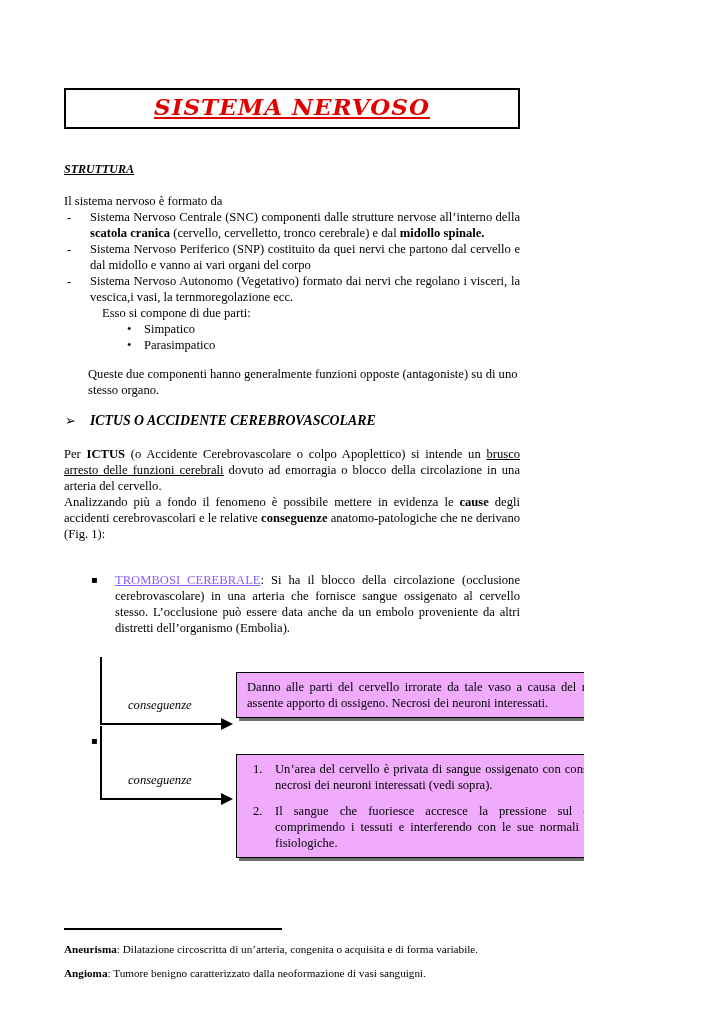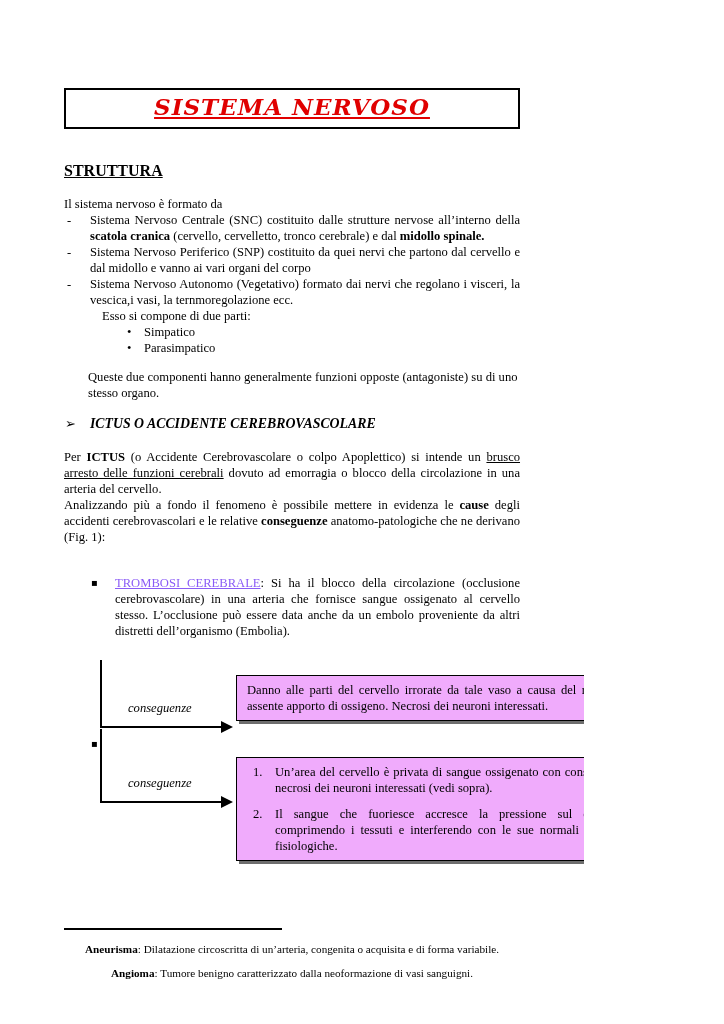--- a/index.html
+++ b/index.html
@@ -1,21 +1,21 @@
 <!DOCTYPE html>
 <html><head>
 <meta charset="utf-8">
 <style>
   html,body{margin:0;padding:0;background:#ffffff;}
   .page{position:relative;width:584px;height:1024px;background:#fff;box-sizing:border-box;
         padding:88px 64px 0 64px;font-family:"Liberation Serif",serif;color:#000;overflow:hidden;}
   .title-box{border:2px solid #000;text-align:center;padding:3px 0 7px;}
   .title-text{font-family:"DejaVu Serif",serif;font-style:italic;font-weight:bold;font-size:23px;
               color:#e00000;text-decoration:underline;letter-spacing:1px;}
-  .h-section{margin-top:33px;font-size:16px;font-weight:bold;text-decoration:underline;}
+  .h-section{margin-top:33px;font-size:12px;font-weight:bold;font-style:italic;text-decoration:underline;}
   .body-text{font-size:12.6px;line-height:16px;text-align:justify;}
   .intro{margin-top:16px;text-align:left;}
   .dash-item{position:relative;padding-left:26px;}
   .dash{position:absolute;left:3px;}
   .indent-sub{padding-left:38px;text-align:left;}
   .indent-out{padding-left:24px;text-align:left;margin-top:13px;}
   .dot-item{position:relative;padding-left:80px;text-align:left;}
   .dot{position:absolute;left:63px;}
   .ictus-heading{position:relative;margin-top:15px;padding-left:26px;font-size:13.8px;font-weight:bold;font-style:italic;}
   .arrow-bullet{position:absolute;left:1px;top:0;font-style:normal;font-weight:normal;font-size:13px;
@@ -42,38 +42,38 @@
   .cb2 .hline{left:36px;top:44px;width:124px;height:2px;}
   .cb2 .arrowhead{position:absolute;left:157px;top:39px;width:0;height:0;
                   border-left:12px solid #000;border-top:6px solid transparent;border-bottom:6px solid transparent;}
   .cb2 .conseq-label{left:64px;top:19px;}
   .conseq-label{position:absolute;font-style:italic;font-size:12.6px;}
   .num-item{position:relative;padding-left:28px;}
   .num-item + .num-item{margin-top:10px;}
   .num{position:absolute;left:6px;}
   .footnotes{position:absolute;left:64px;right:64px;bottom:44px;}
   .footnote-rule{width:218px;border-top:2px solid #000;margin-bottom:12px;}
-  .footnote{font-size:11.2px;line-height:14px;margin-top:10px;text-align:center;}
+  .footnote{font-size:11.2px;line-height:14px;margin-top:10px;}
 </style>
 </head>
 <body>
 
 <div class="page">
 
   <div class="title-box">
     <span class="title-text">SISTEMA NERVOSO</span>
   </div>
 
   <div class="h-section">STRUTTURA</div>
 
   <div class="body-text intro">Il sistema nervoso è formato da</div>
 
   <div class="body-text dash-item">
     <span class="dash">-</span>
-    <span><span>Sistema Nervoso Centrale (SNC) costituito dalle strutture nervose all’interno della </span><span class="run-b">scatola cranica</span><span> (cervello, cervelletto, tronco cerebrale) e dal </span><span class="run-b">midollo spinale.</span></span>
+    <span><span>Sistema Nervoso Centrale (SNC) componenti dalle strutture nervose all’interno della </span><span class="run-b">scatola cranica</span><span> (cervello, cervelletto, tronco cerebrale) e dal </span><span class="run-b">midollo spinale.</span></span>
   </div>
   <div class="body-text dash-item">
     <span class="dash">-</span>
     <span><span>Sistema Nervoso Periferico (SNP) costituito da quei nervi che partono dal cervello e dal midollo e vanno ai vari organi del corpo</span></span>
   </div>
   <div class="body-text dash-item">
     <span class="dash">-</span>
     <span><span>Sistema Nervoso Autonomo (Vegetativo) formato dai nervi che regolano i visceri, la vescica,i vasi, la ternmoregolazione ecc.</span></span>
   </div>
 

